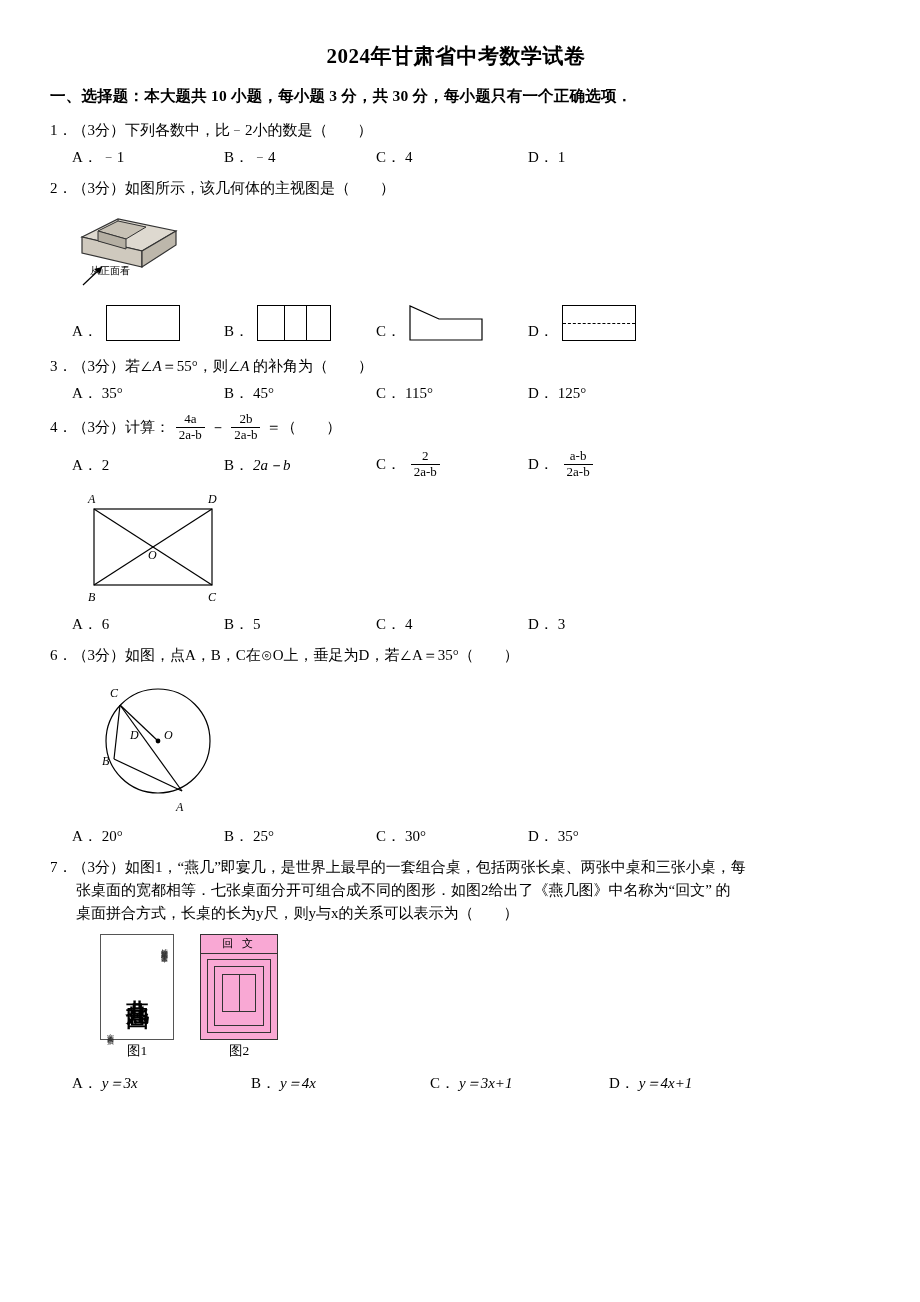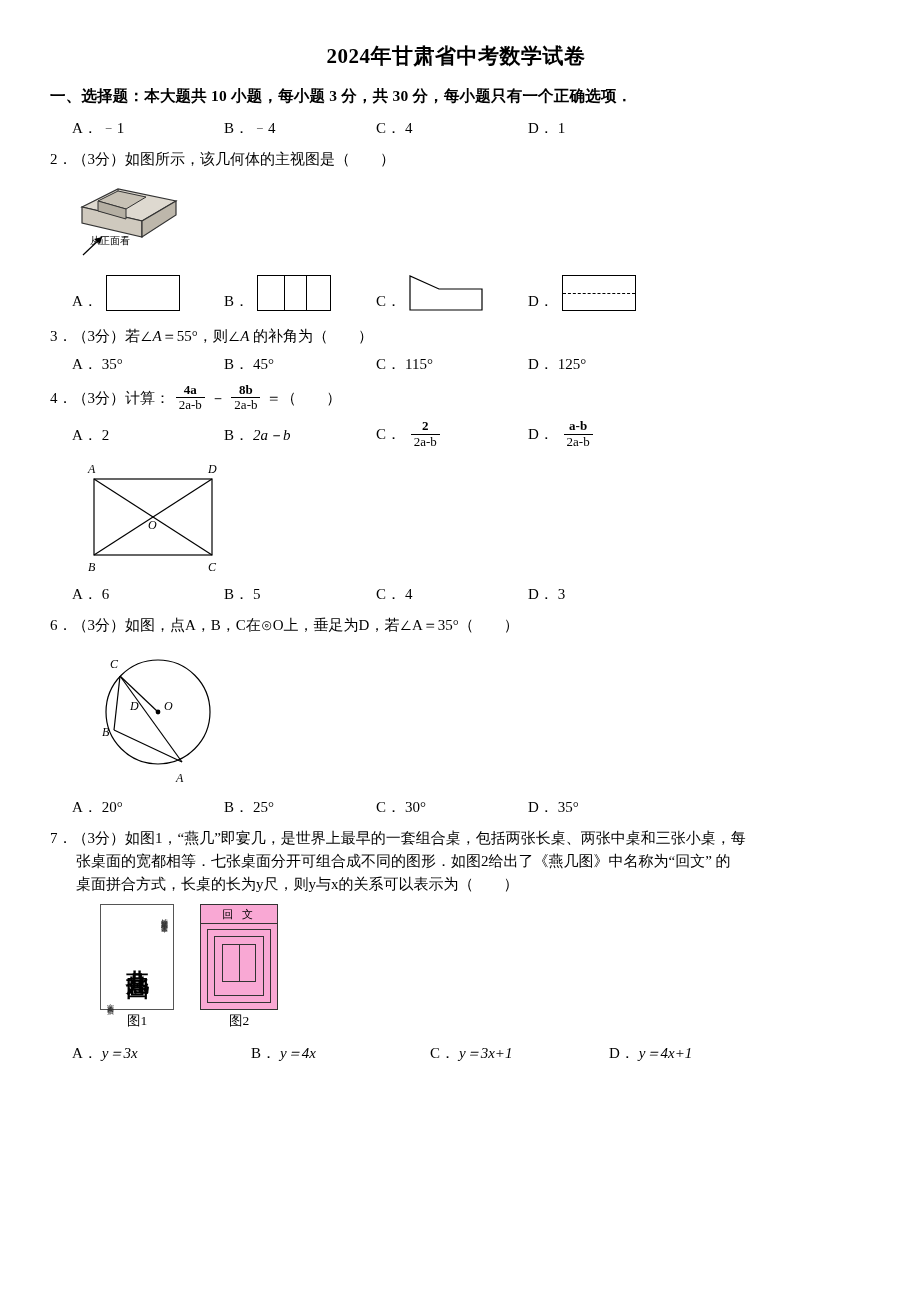--- a/index.html
+++ b/index.html
@@ -57,21 +57,21 @@
   .frac{
     display:inline-block;
     vertical-align:middle;
     text-align:center;
     font-size:13px;
     line-height:1.15;
     margin:0 2px;
     position:relative;
     top:-1px;
   }
-  .frac .num{ display:block; padding:0 3px; border-bottom:1px solid #000;font-weight:bold; }
+  .frac .num{ display:block; padding:0 3px; border-bottom:1px solid #000; }
   .frac .den{ display:block; padding:0 3px; }
   
   .fig-q2{
     margin:8px 0 2px 22px;
     position:relative;
     height:92px;
     width:250px;
   }
   .fig-q2 .label{
     position:absolute;left:18px;top:55px;font-size:10px;text-align:right;
@@ -141,20 +141,23 @@
 </head>
 <body>
 
 <div class="page">
   <div class="inner">
 
     <h1 class="title">2024年甘肃省中考数学试卷</h1>
 
     <div class="section-head">一、选择题：本大题共 10 小题，每小题 3 分，共 30 分，每小题只有一个正确选项．</div>
 
+    <div class="q">
+      <span class="stem"><span>1</span>．<span>（3分）下列各数中，比﹣2小的数是（　　）</span></span>
+    </div>
     <div class="opts">
       <div><span class="opt-label">A．</span><span>﹣1</span></div>
       <div><span class="opt-label">B．</span><span>﹣4</span></div>
       <div><span class="opt-label">C．</span><span>4</span></div>
       <div><span class="opt-label">D．</span><span>1</span></div>
     </div>
 
     <div class="q">
       <span class="stem"><span>2</span>．<span>（3分）如图所示，该几何体的主视图是（　　）</span></span>
     </div>
@@ -213,21 +216,21 @@
 
     <div class="q" style="margin-bottom:2px;">
       <span class="stem">
         <span>4</span>．<span>（3分）计算：</span>
         <span class="frac">
           <span class="num">4a</span>
           <span class="den">2a-b</span>
         </span>
         <span>－</span>
         <span class="frac">
-          <span class="num">8b</span>
+          <span class="num">2b</span>
           <span class="den">2a-b</span>
         </span>
         <span>＝（　　）</span>
       </span>
     </div>
     <div class="opts" style="align-items:center;">
       <div><span class="opt-label">A．</span><span>2</span></div>
       <div><span class="opt-label">B．</span><i class="mi">2a－b</i></div>
       <div><span class="opt-label">C．</span>
         <span class="frac">

